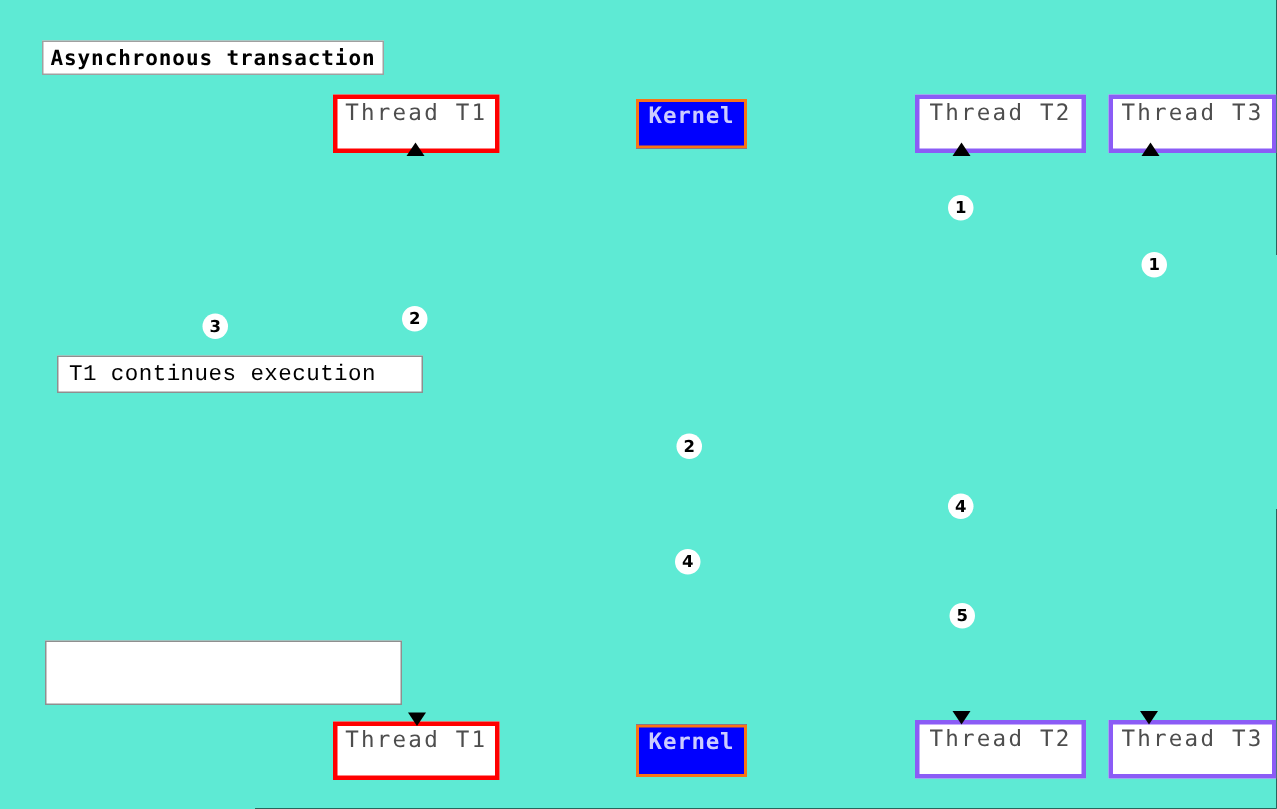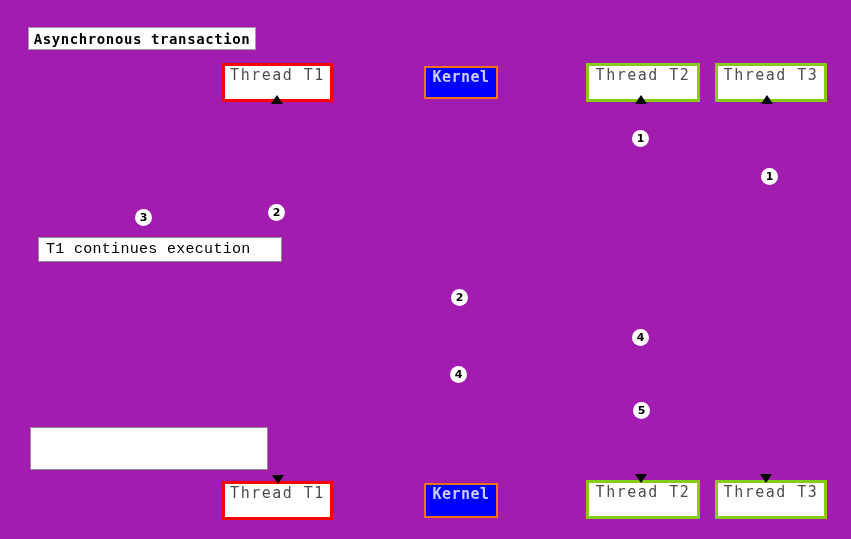--- a/index.html
+++ b/index.html
@@ -1,20 +1,20 @@
 <!DOCTYPE html>
 <html><head>
 <meta charset="utf-8">
 <style>
   html, body { margin: 0; padding: 0; background: #000; }
   .canvas {
     position: relative;
     width: 851px;
     height: 539px;
-    background: #a21caf;
+    background: #5eead4;
     overflow: hidden;
     font-family: "DejaVu Sans Mono", monospace;
   }
   .title-box {
     position: absolute;
     left: 28px; top: 27px; width: 228px; height: 23px;
     background: #ffffff;
     border: 1px solid #a0a0a0;
     box-sizing: border-box;
     color: #000000;
@@ -27,21 +27,21 @@
     position: absolute;
     box-sizing: border-box;
     background: #ffffff;
     color: #4d4d4d;
     font-size: 15px;
     letter-spacing: 1.5px;
     display: flex; align-items: flex-start; justify-content: center;
     white-space: nowrap;
   }
   .pbox.red  { border: 3px solid #ff0000; }
-  .pbox.blue { border: 3px solid #84cc16; }
+  .pbox.blue { border: 3px solid #8b5cf6; margin-left: 24px; }
   .pbox.kernel {
     background: #0000ff;
     border: 2px solid #f97316;
     color: #ccccff;
     letter-spacing: 0.5px;
     font-weight: bold;
   }
   .note {
     position: absolute;
     background: #ffffff;

